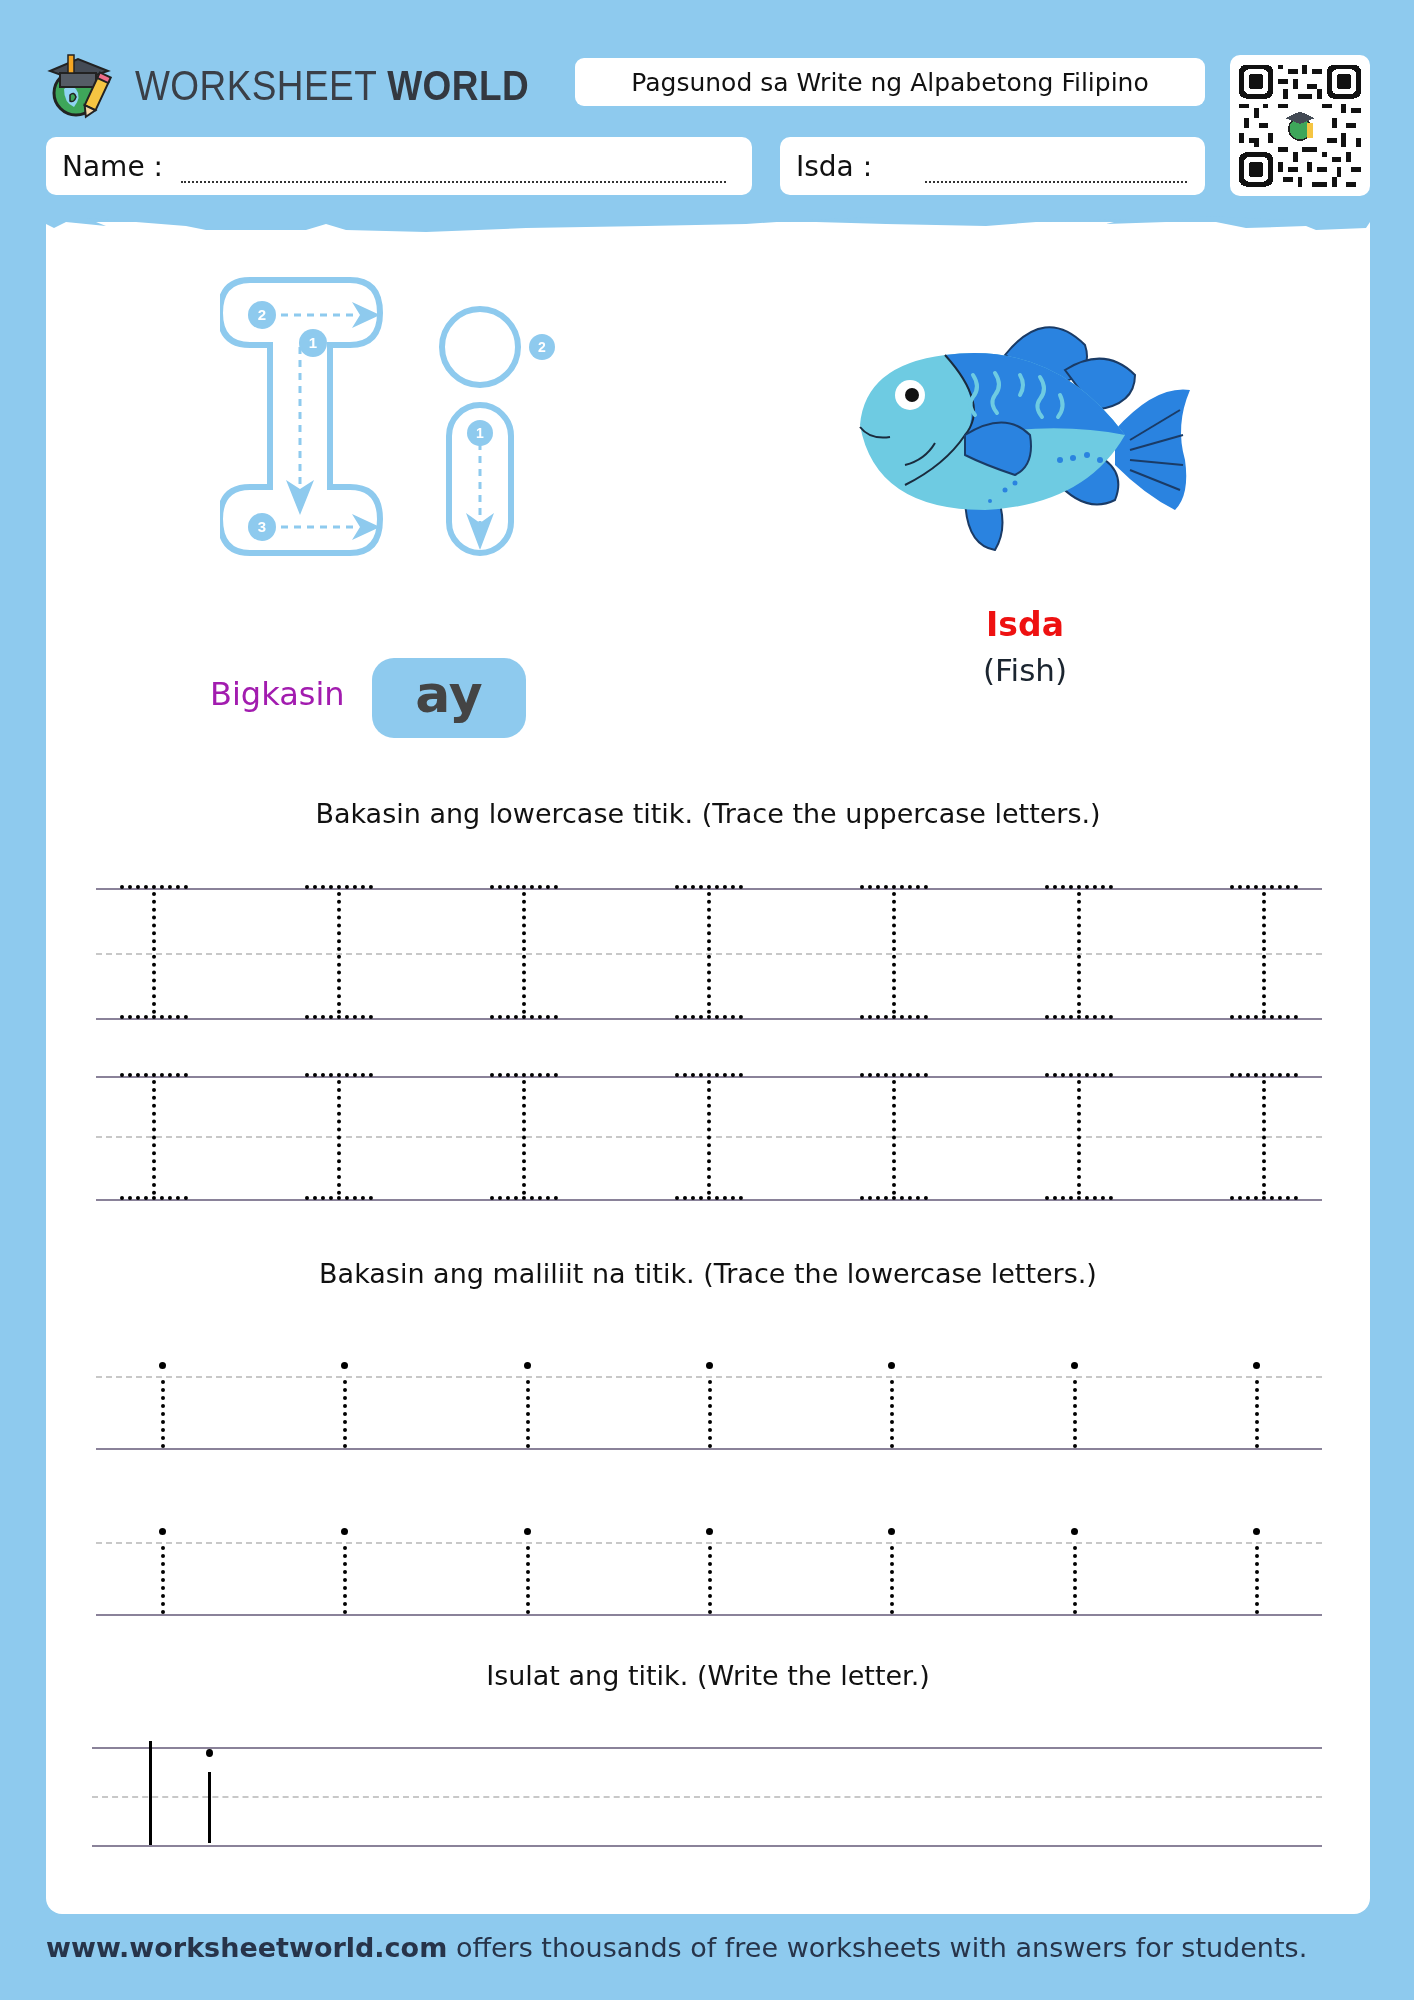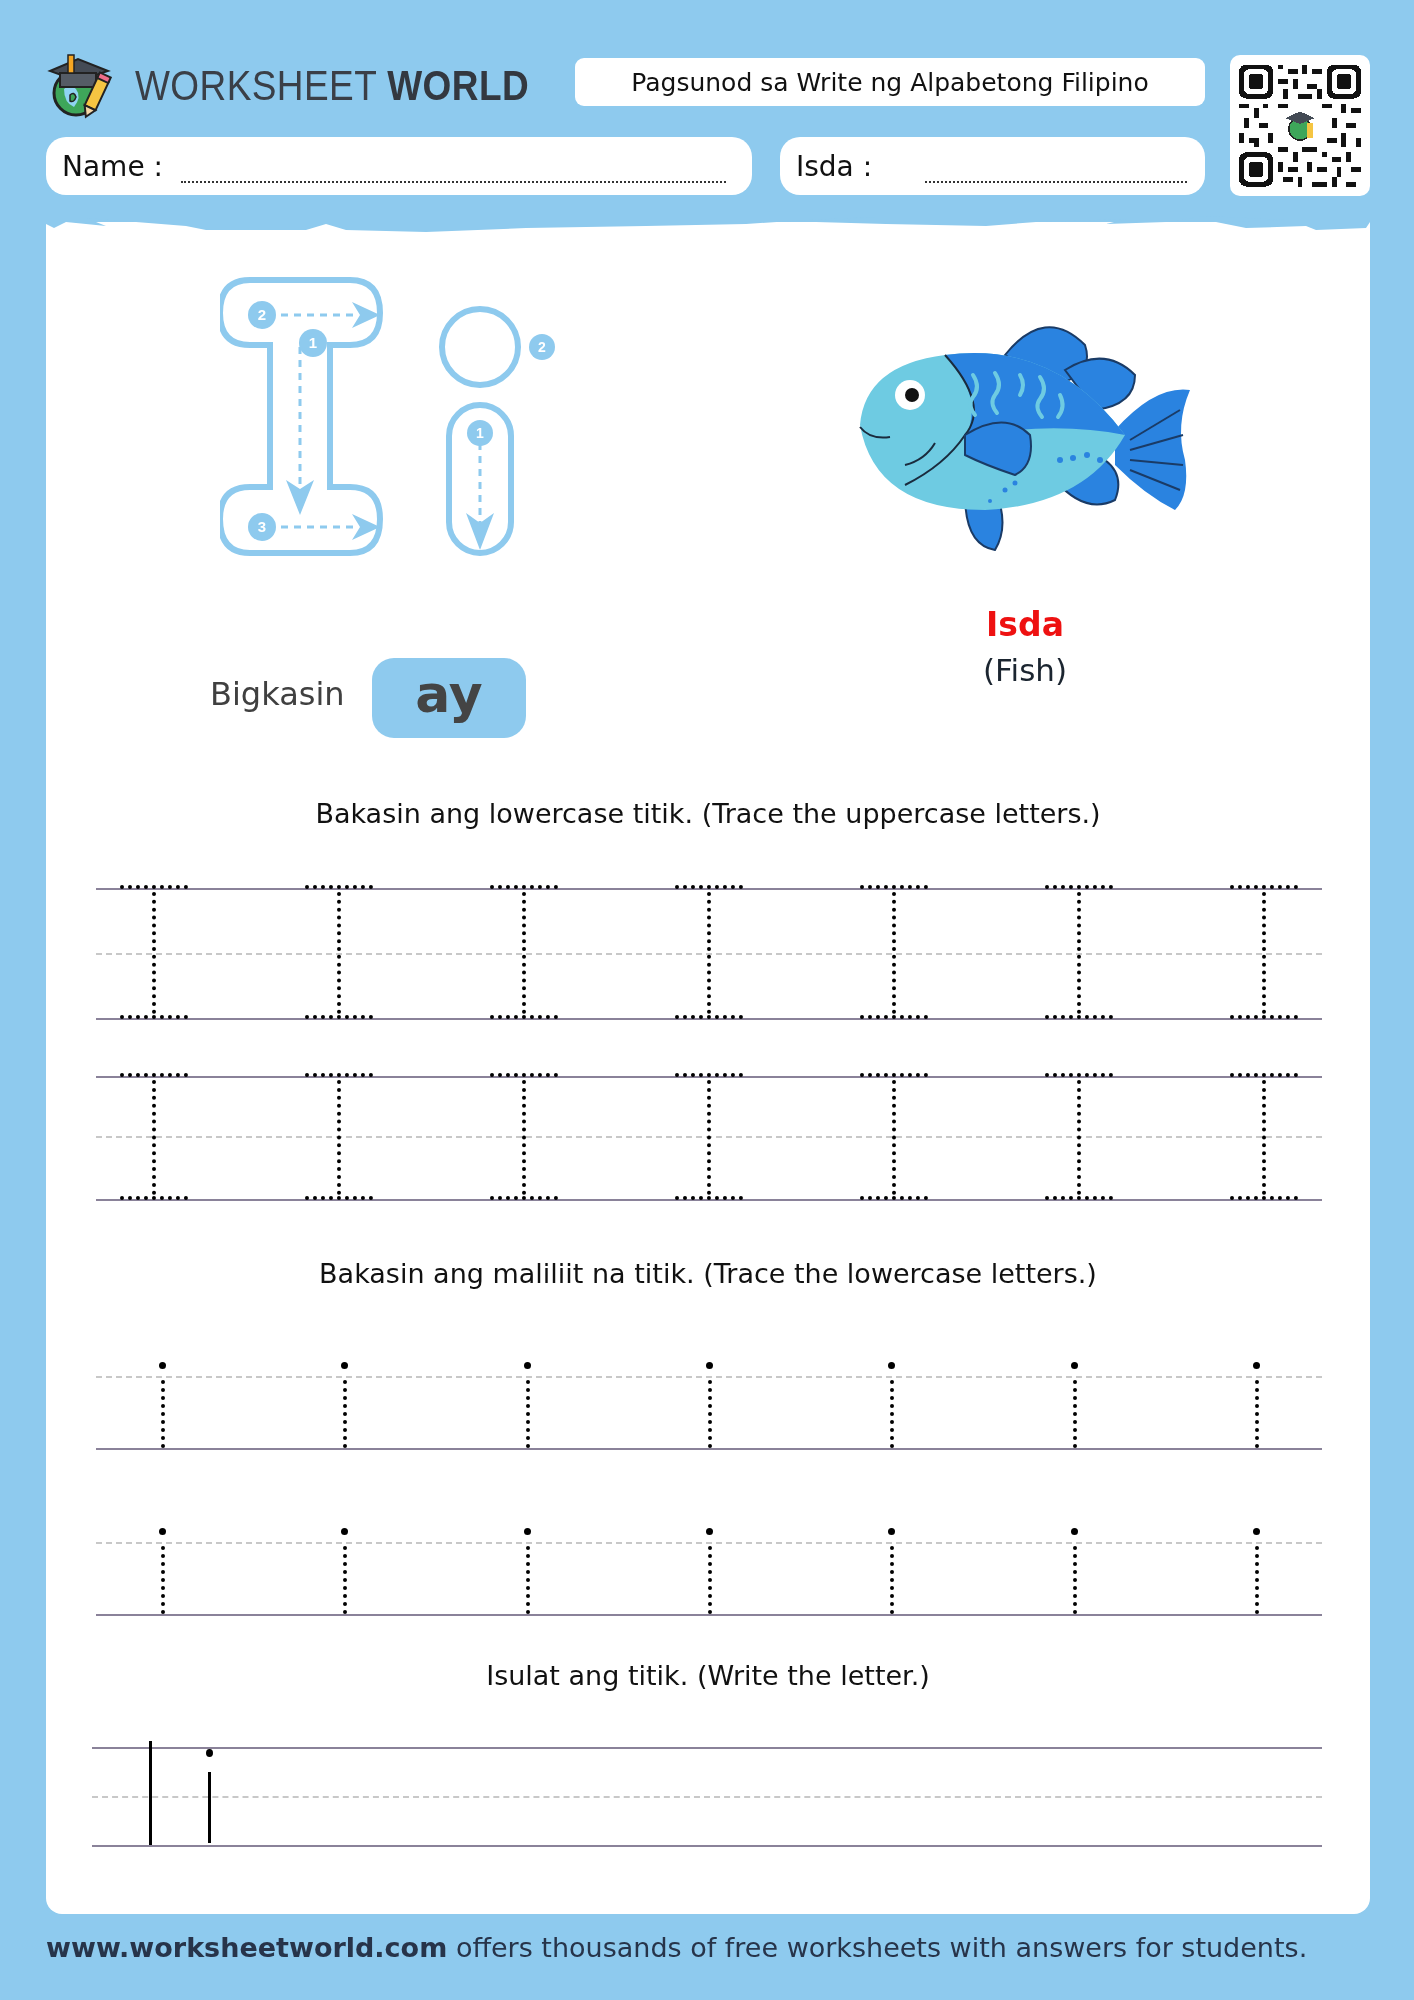--- a/index.html
+++ b/index.html
@@ -13,32 +13,32 @@
     }
     .abs { position: absolute; }
 
     
     .logo { left: 46px; top: 46px; width: 420px; height: 78px; display: flex; align-items: center; gap: 15px; }
     .logo svg { width: 66px; height: 72px; flex: 0 0 auto; }
     .logo-text { font-family: "Liberation Sans", sans-serif; font-size: 43px; color: #3a3f47; letter-spacing: 0.5px; margin-left: 8px; transform: scaleX(0.86); transform-origin: left center; white-space: nowrap; }
     .logo-text b { font-weight: 700; color: #333840; }
 
     .title-box { left: 575px; top: 58px; width: 630px; height: 48px; background: #fff; border-radius: 9px; display: flex; align-items: center; justify-content: center; font-size: 25px; color: #111; }
-    .field-box { background: #fff; border-radius: 20px; height: 58px; top: 137px; display: flex; align-items: center; padding-left: 16px; font-size: 28px; }
+    .field-box { background: #fff; border-radius: 10px; height: 58px; top: 137px; display: flex; align-items: center; padding-left: 16px; font-size: 28px; }
     .name-box { left: 46px; width: 706px; }
     .class-box { left: 780px; width: 425px; }
     .field-line { position: absolute; bottom: 12px; height: 0; border-bottom: 2px dotted #333; }
     .qr-box { left: 1230px; top: 55px; width: 140px; height: 141px; background: #fff; border-radius: 10px; padding: 9px; }
 
     
     .sheet { left: 46px; top: 222px; width: 1324px; height: 1692px; background: #fff; border-radius: 0 0 16px 16px; }
     .torn { left: 46px; top: 212px; width: 1324px; height: 28px; }
 
     .trace-letters { left: 220px; top: 275px; width: 350px; height: 350px; }
-    .pron-label { left: 210px; top: 675px; font-size: 32px; color: #404040; }
+    .pron-label { left: 210px; top: 675px; font-size: 32px; color: #a21caf; }
     .pron-pill { left: 372px; top: 658px; width: 154px; height: 80px; background: #8ecaee; border-radius: 22px; display: flex; align-items: center; justify-content: center; font-size: 52px; font-weight: 700; color: #444; padding-bottom: 8px; }
 
     .fish { left: 855px; top: 315px; width: 340px; height: 245px; }
     .word { left: 900px; top: 605px; width: 250px; text-align: center; font-size: 33px; font-weight: 700; color: #ee1111; }
     .trans { left: 900px; top: 652px; width: 250px; text-align: center; font-size: 31px; color: #1b2530; }
 
     .instr { left: 46px; width: 1324px; text-align: center; font-size: 27px; color: #111; }
 
     .row { left: 96px; width: 1226px; }
     .solid { position: absolute; left: 0; right: 0; height: 2px; background: #8a8299; }

